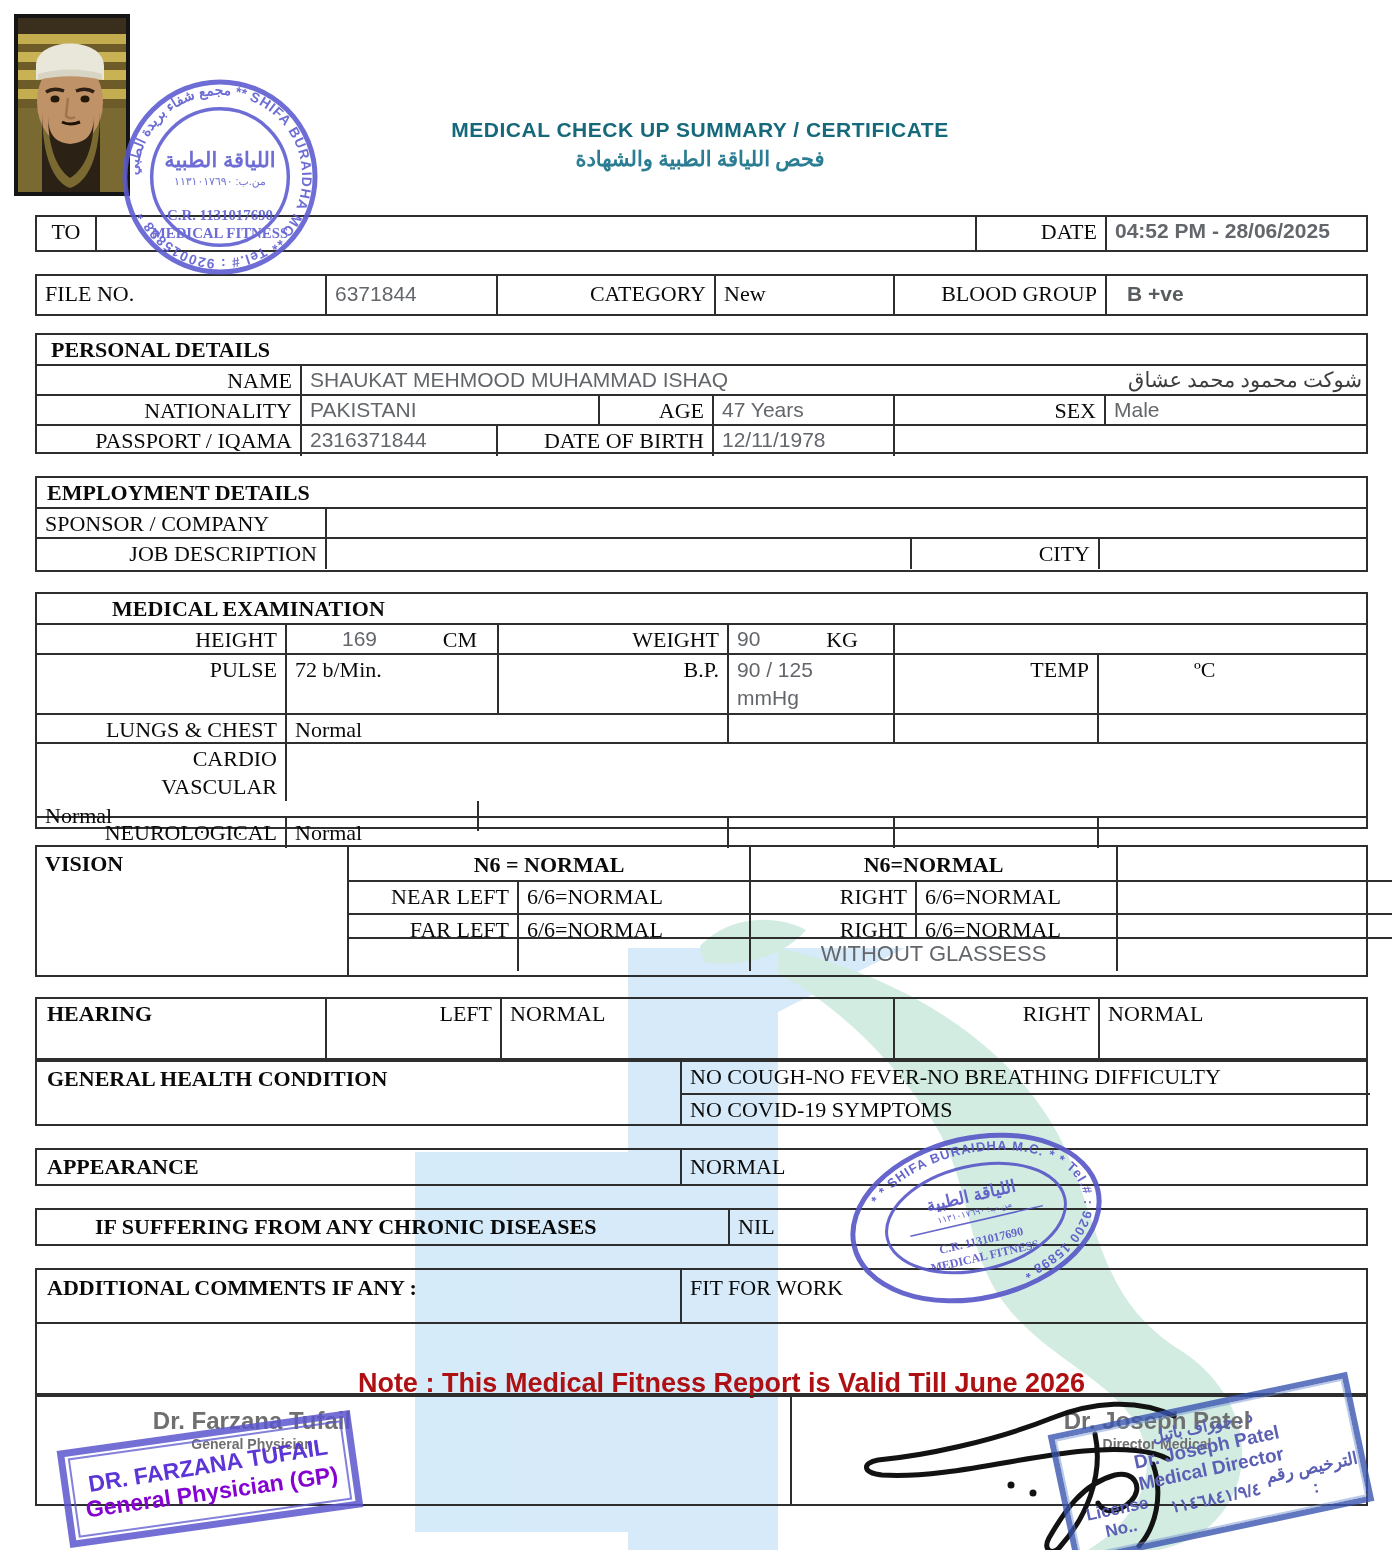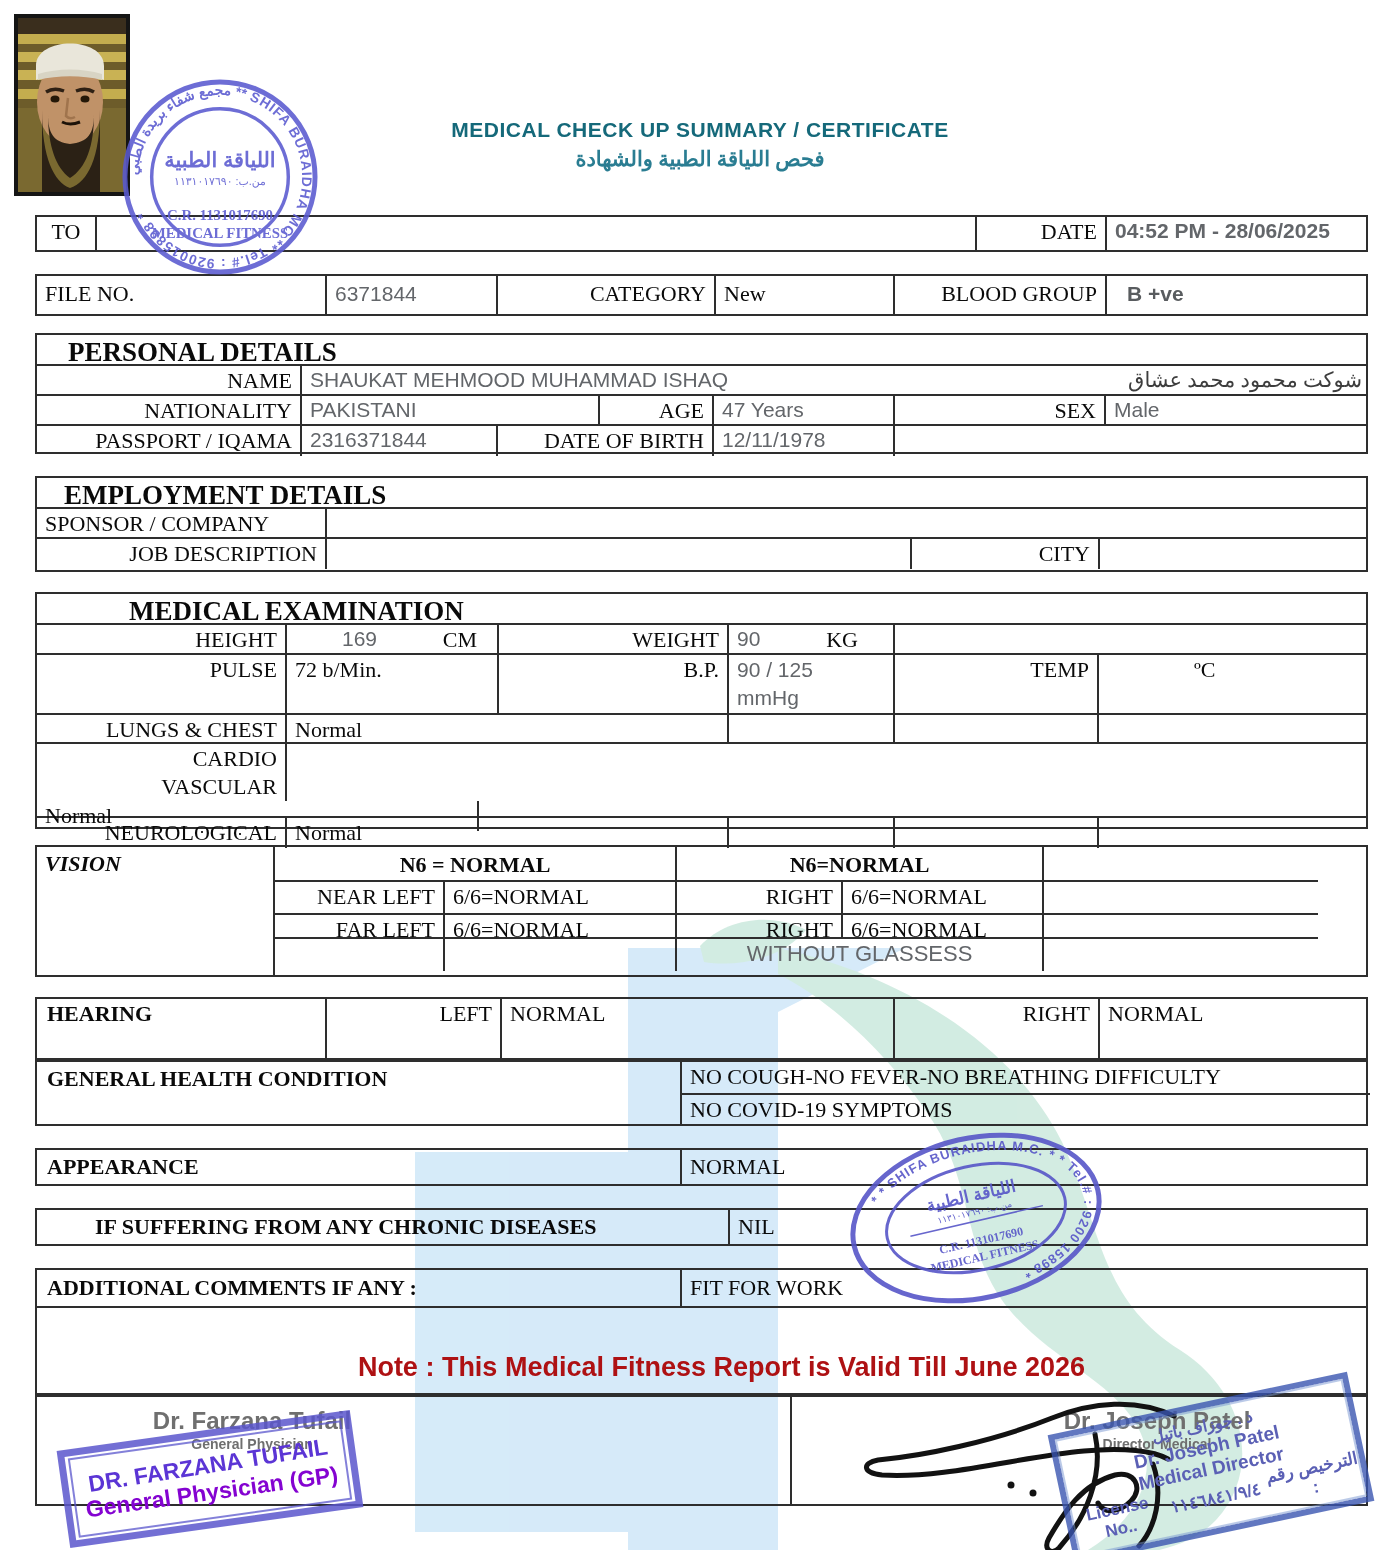--- a/index.html
+++ b/index.html
@@ -12,21 +12,21 @@
   .row:last-child{border-bottom:none;}
   .c{flex:none;box-sizing:border-box;border-right:2px solid #2e2e2e;padding:1px 8px;
      font-size:22px;line-height:1.25;overflow:hidden;white-space:nowrap;}
   .c:last-child{border-right:none;}
   .noborder{border-right:none;}
   .rt{text-align:right;}
   .ctr{text-align:center;}
   .b{font-weight:bold;}
   .v{font-family:"Liberation Sans",sans-serif;color:#63666a;font-size:21px;}
   .topal{align-items:flex-start;}
-  .sect{font-weight:bold;font-size:27px;margin-left:17px;}
+  .sect{font-weight:bold;font-size:22px;}
   
   .title{position:absolute;top:118px;left:0;width:1400px;text-align:center;z-index:2;
          font-family:"Liberation Sans",sans-serif;font-weight:bold;font-size:21px;
          color:#15697a;letter-spacing:.5px;}
   .title-ar{position:absolute;top:147px;left:0;width:1400px;text-align:center;z-index:2;
             font-weight:bold;font-size:21px;color:#2a7d92;font-family:"Liberation Serif",serif;}
   
   .notebox{height:87px;display:flex;align-items:flex-end;justify-content:center;}
   .note{font-family:"Liberation Sans",sans-serif;font-weight:bold;font-size:27px;
         color:#ae1113;padding-bottom:10px;transform:translateX(20px);}
@@ -204,21 +204,21 @@
     <div class="row" style="height:30px;">
       <div class="c rt" style="width:250px;">NEUROLOGICAL</div>
       <div class="c" style="width:442px;">Normal</div>
       <div class="c" style="width:166px;"></div>
       <div class="c" style="width:204px;"></div>
       <div class="c" style="width:271px;"></div>
     </div>
   </div>
 
   <div class="tbl" style="top:845px;height:132px;flex-direction:row;">
-    <div class="c b" style="width:238px;height:100%;padding-top:3px;font-style:italic;">VISION</div>
+    <div class="c b" style="width:312px;height:100%;padding-top:3px;">VISION</div>
     <div style="width:1043px;display:flex;flex-direction:column;">
       <div class="row" style="height:35px;">
         <div class="c b ctr" style="width:402px;padding-top:4px;">N6 = NORMAL</div>
         <div class="c b ctr" style="width:367px;padding-top:4px;">N6=NORMAL</div>
         <div class="c" style="width:274px;"></div>
       </div>
       <div class="row" style="height:33px;">
         <div class="c rt" style="width:170px;">NEAR LEFT</div>
         <div class="c" style="width:232px;">6/6=NORMAL</div>
         <div class="c rt" style="width:166px;">RIGHT</div>
@@ -271,21 +271,21 @@
   </div>
 
   <div class="tbl" style="top:1208px;height:38px;">
     <div class="row" style="height:34px;margin-left:48px;">
       <div class="c b" style="width:645px;padding-left:10px;padding-top:3px;">IF SUFFERING FROM ANY CHRONIC DISEASES</div>
       <div class="c" style="width:688px;padding-top:3px;">NIL</div>
     </div>
   </div>
 
   <div class="tbl" style="top:1268px;height:127px;">
-    <div class="row" style="height:38px;">
+    <div class="row" style="height:54px;">
       <div class="c b" style="width:645px;padding-left:10px;padding-top:4px;">ADDITIONAL COMMENTS IF ANY :</div>
       <div class="c" style="width:688px;padding-top:4px;">FIT FOR WORK</div>
     </div>
     <div class="row notebox" style="height:85px;">
       <div class="note">Note : This Medical Fitness Report is Valid Till June 2026</div>
     </div>
   </div>
 
   <div class="tbl" style="top:1395px;height:111px;">
     <div class="row" style="height:107px;">

